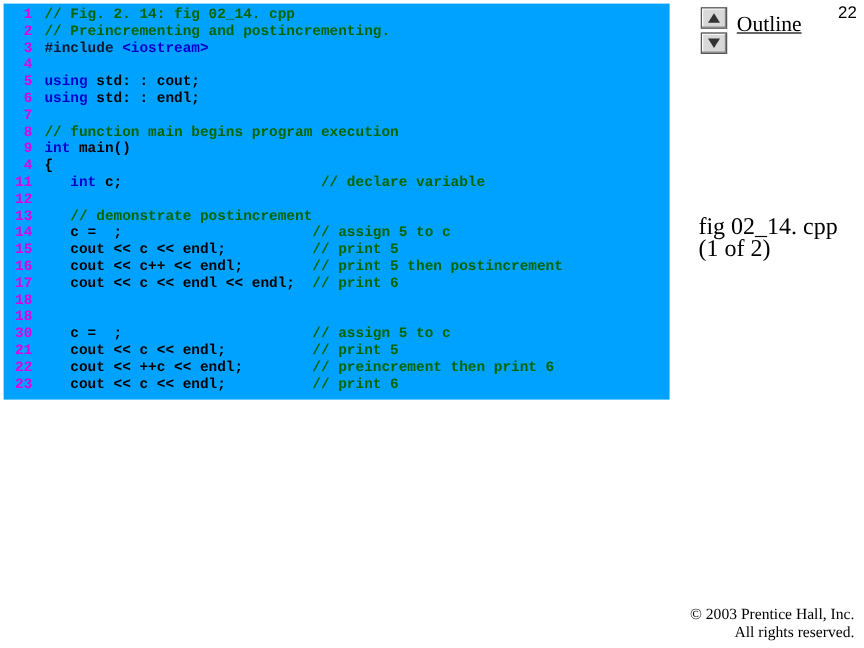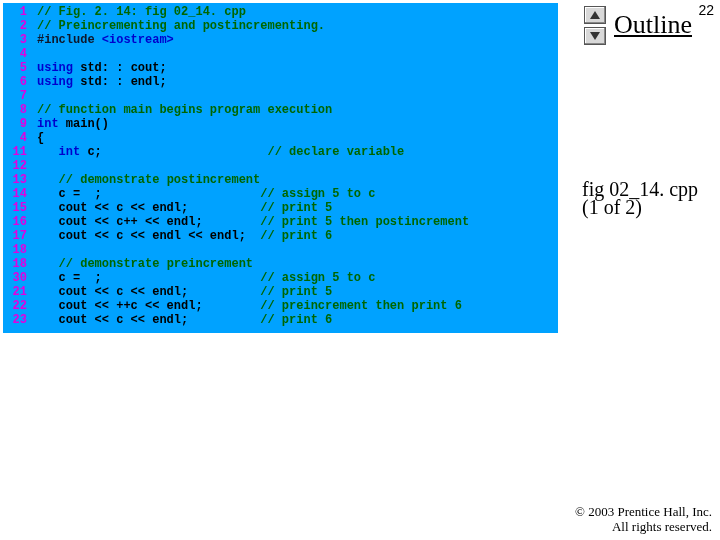--- a/index.html
+++ b/index.html
@@ -72,21 +72,21 @@
     width: 0; height: 0;
     border-left: 5px solid transparent;
     border-right: 5px solid transparent;
     border-top: 8px solid #333;
   }
   .outline-label {
     position: absolute;
     left: 42px;
     top: 10px;
     font-family: "Times New Roman", serif;
-    font-size: 26px;
+    font-size: 18px;
     text-decoration: underline;
     color: #000;
   }
   .page-number {
     position: absolute;
     right: 6px;
     top: 2px;
     font-size: 14px;
     color: #000;
   }
@@ -125,21 +125,21 @@
     <div class="code-line"><span class="ln">9</span><span><span class="t-keyword">int </span><span class="t-plain">main()</span></span></div>
     <div class="code-line"><span class="ln">4</span><span><span class="t-plain">{</span></span></div>
     <div class="code-line"><span class="ln">11</span><span><span class="t-plain">   </span><span class="t-keyword">int </span><span class="t-plain">c;                       </span><span class="t-comment">// declare variable</span></span></div>
     <div class="code-line"><span class="ln">12</span><span>&nbsp;</span></div>
     <div class="code-line"><span class="ln">13</span><span><span class="t-plain">   </span><span class="t-comment">// demonstrate postincrement</span></span></div>
     <div class="code-line"><span class="ln">14</span><span><span class="t-plain">   c =  ;                      </span><span class="t-comment">// assign 5 to c</span></span></div>
     <div class="code-line"><span class="ln">15</span><span><span class="t-plain">   cout &lt;&lt; c &lt;&lt; endl;          </span><span class="t-comment">// print 5</span></span></div>
     <div class="code-line"><span class="ln">16</span><span><span class="t-plain">   cout &lt;&lt; c++ &lt;&lt; endl;        </span><span class="t-comment">// print 5 then postincrement</span></span></div>
     <div class="code-line"><span class="ln">17</span><span><span class="t-plain">   cout &lt;&lt; c &lt;&lt; endl &lt;&lt; endl;  </span><span class="t-comment">// print 6</span></span></div>
     <div class="code-line"><span class="ln">18</span><span>&nbsp;</span></div>
-    <div class="code-line"><span class="ln">18</span><span><span class="t-plain">   </span><span class="t-comment">// demonstrate preincrement</span></span></div>
+    <div class="code-line"><span class="ln">18</span></div>
     <div class="code-line"><span class="ln">30</span><span><span class="t-plain">   c =  ;                      </span><span class="t-comment">// assign 5 to c</span></span></div>
     <div class="code-line"><span class="ln">21</span><span><span class="t-plain">   cout &lt;&lt; c &lt;&lt; endl;          </span><span class="t-comment">// print 5</span></span></div>
     <div class="code-line"><span class="ln">22</span><span><span class="t-plain">   cout &lt;&lt; ++c &lt;&lt; endl;        </span><span class="t-comment">// preincrement then print 6</span></span></div>
     <div class="code-line"><span class="ln">23</span><span><span class="t-plain">   cout &lt;&lt; c &lt;&lt; endl;          </span><span class="t-comment">// print 6</span></span></div>
   </div>
 
 <div class="right-panel">
   <div class="nav-buttons">
     <div class="nav-btn">
         <div class="tri-up"></div>

